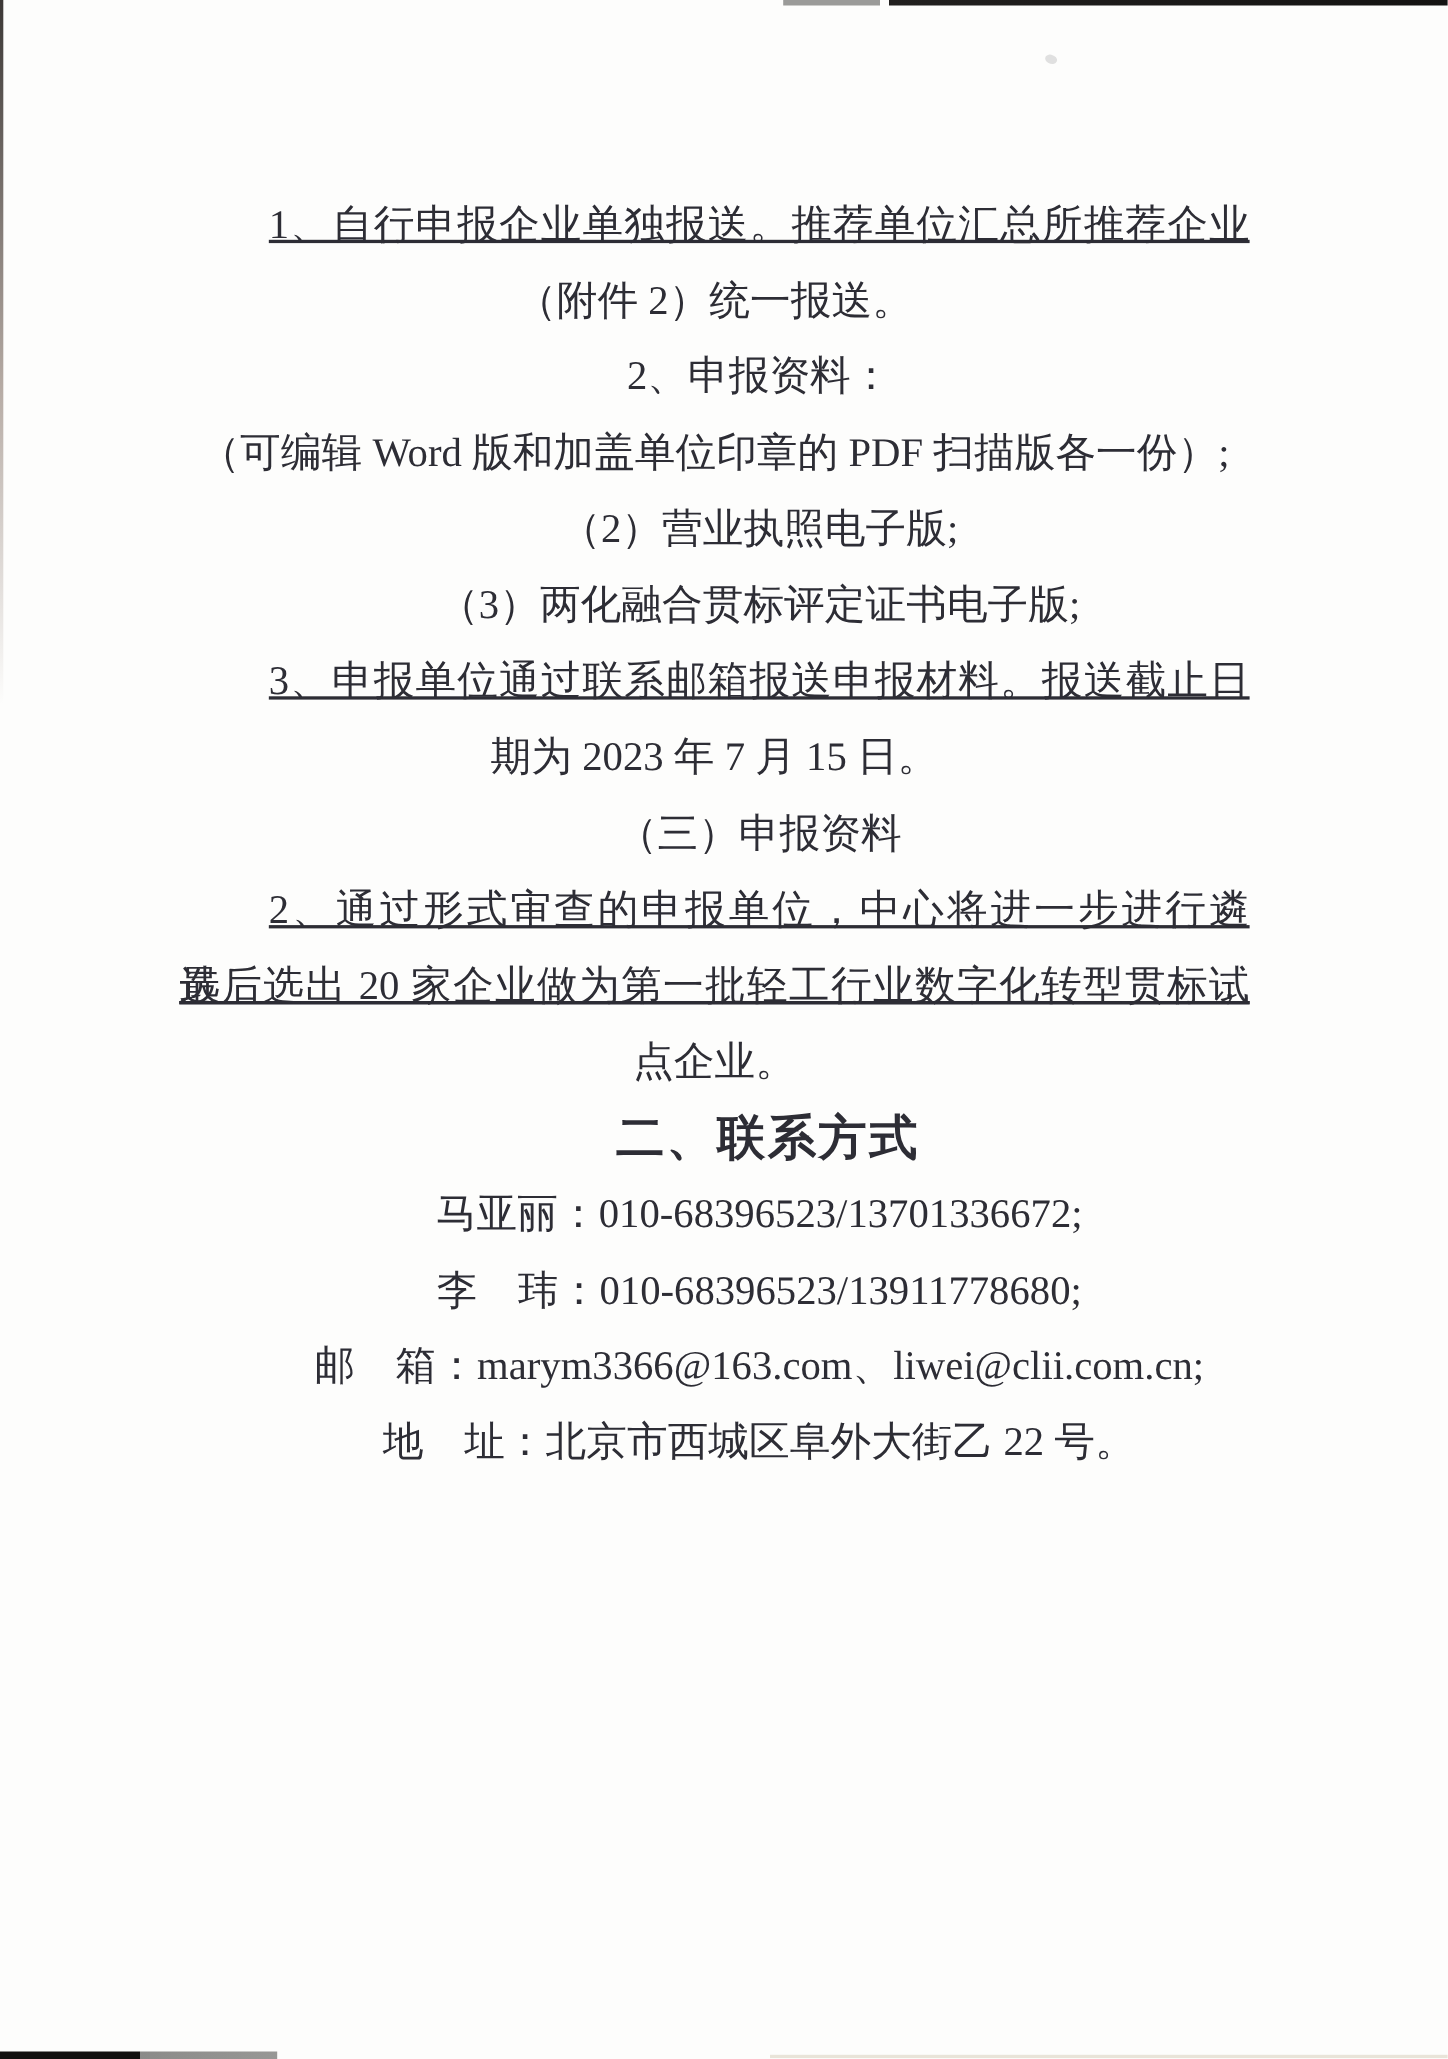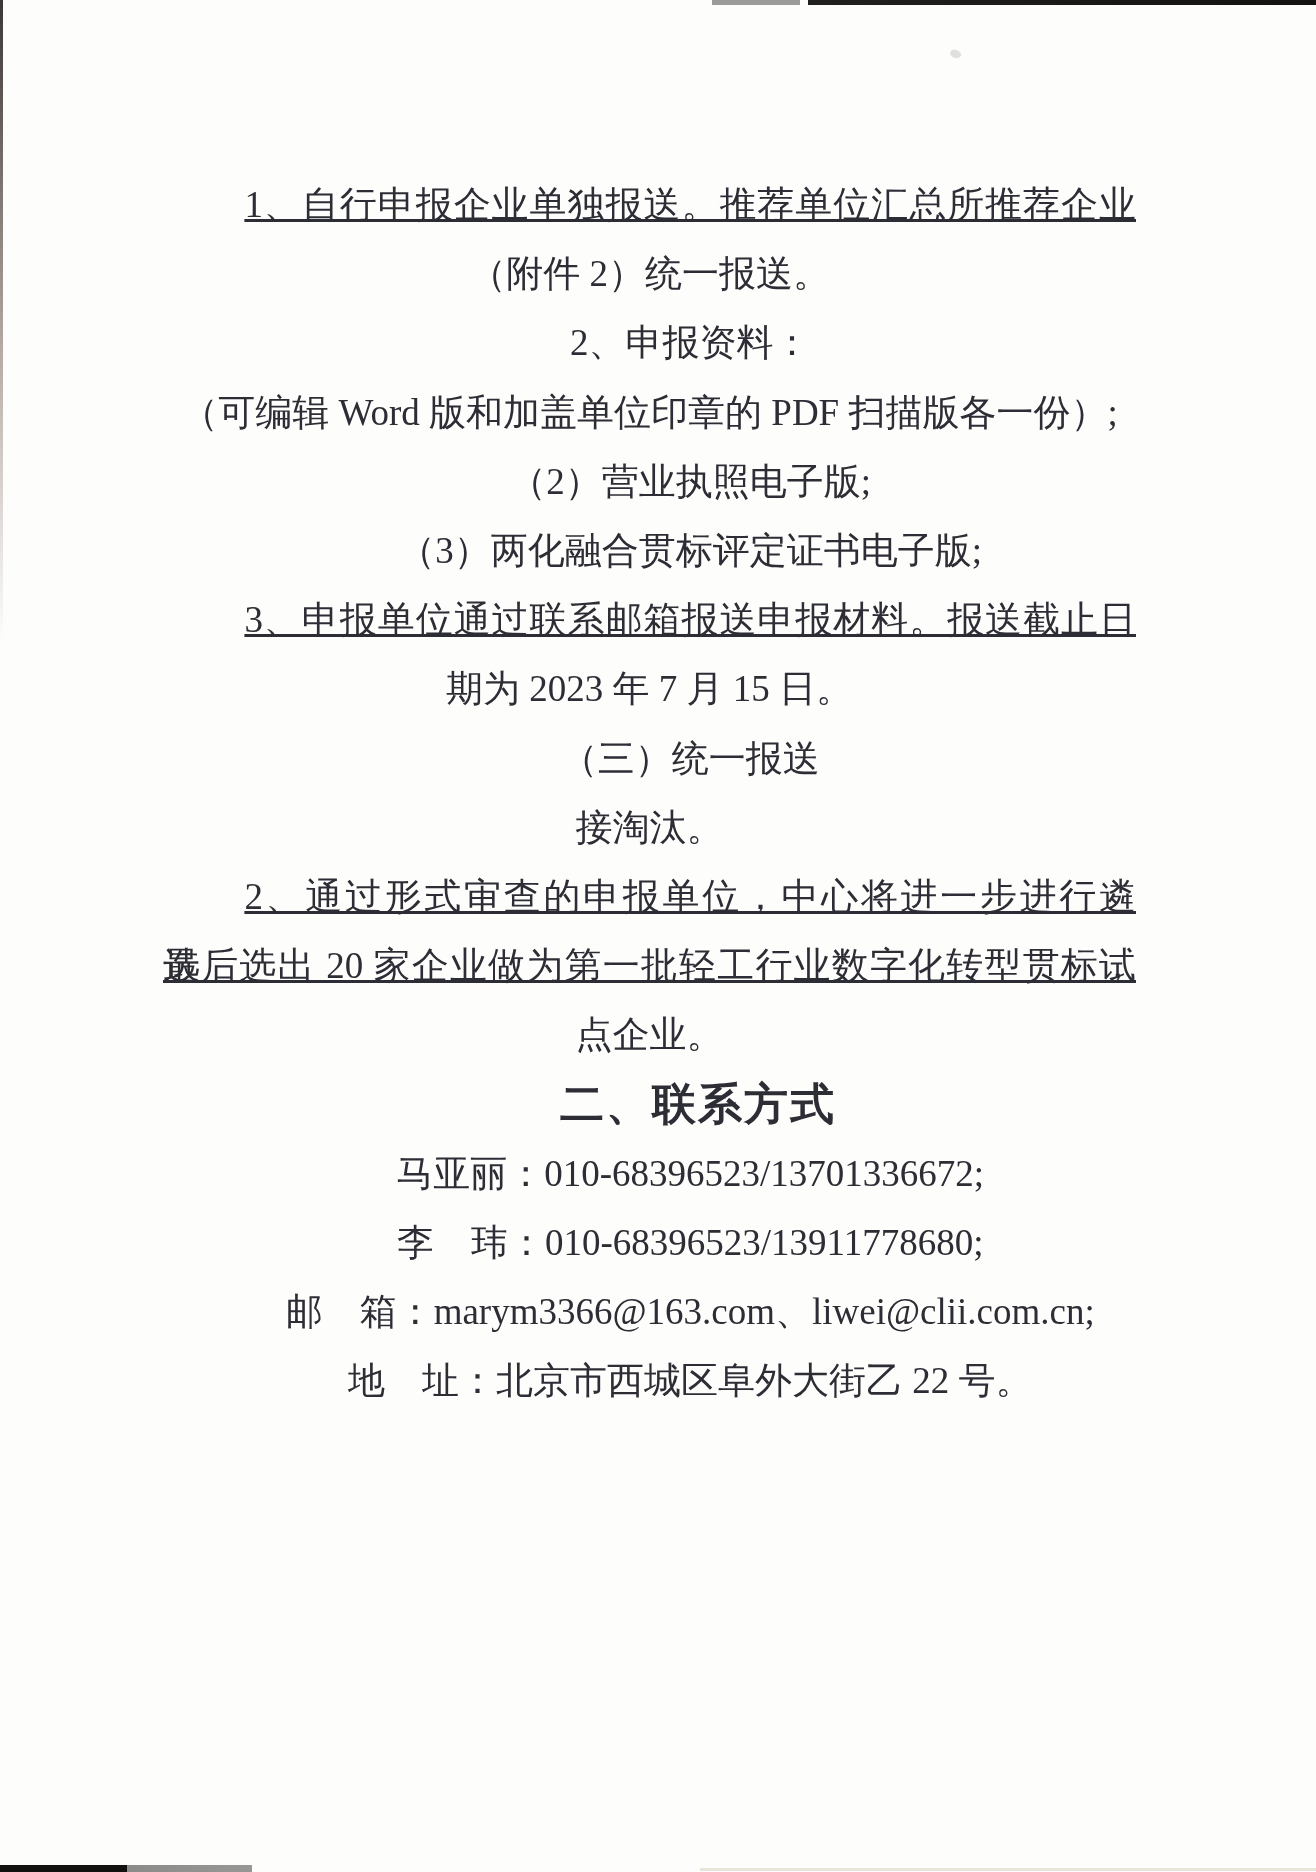--- a/index.html
+++ b/index.html
@@ -89,22 +89,21 @@
 
   <div class="textblock">
       <div class="line ind j">1、自行申报企业单独报送。推荐单位汇总所推荐企业</div>
       <div class="line">（附件 2）统一报送。</div>
       <div class="line ind">2、申报资料：</div>
       <div class="line">（可编辑 Word 版和加盖单位印章的 PDF 扫描版各一份）;</div>
       <div class="line ind">（2）营业执照电子版;</div>
       <div class="line ind">（3）两化融合贯标评定证书电子版;</div>
       <div class="line ind j">3、申报单位通过联系邮箱报送申报材料。报送截止日</div>
       <div class="line">期为 2023 年 7 月 15 日。</div>
-      <div class="line ind">（三）统一报送</div>
-      <div class="line">接淘汰。</div>
+      <div class="line ind">（三）申报资料</div>
       <div class="line ind j">2、通过形式审查的申报单位，中心将进一步进行遴选，</div>
       <div class="line j">最后选出 20 家企业做为第一批轻工行业数字化转型贯标试</div>
       <div class="line">点企业。</div>
       <div class="line ind head">二、联系方式</div>
       <div class="line ind">马亚丽：010-68396523/13701336672;</div>
       <div class="line ind">李　玮：010-68396523/13911778680;</div>
       <div class="line ind">邮　箱：marym3366@163.com、liwei@clii.com.cn;</div>
       <div class="line ind">地　址：北京市西城区阜外大街乙 22 号。</div>
     </div>
 

